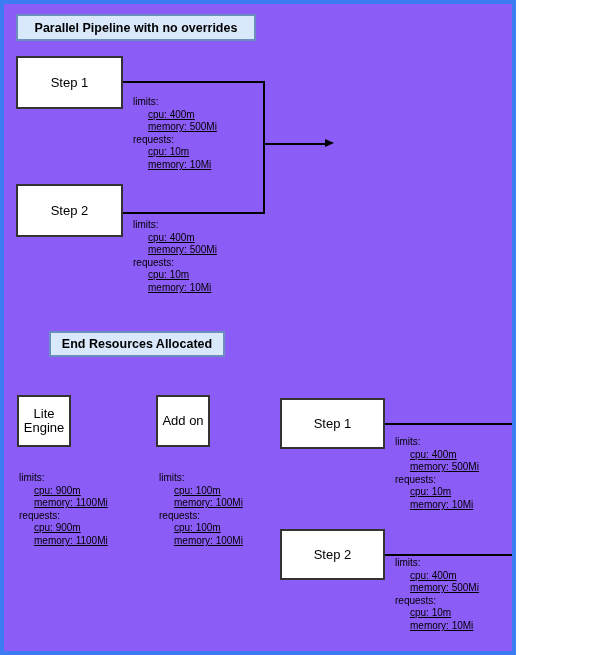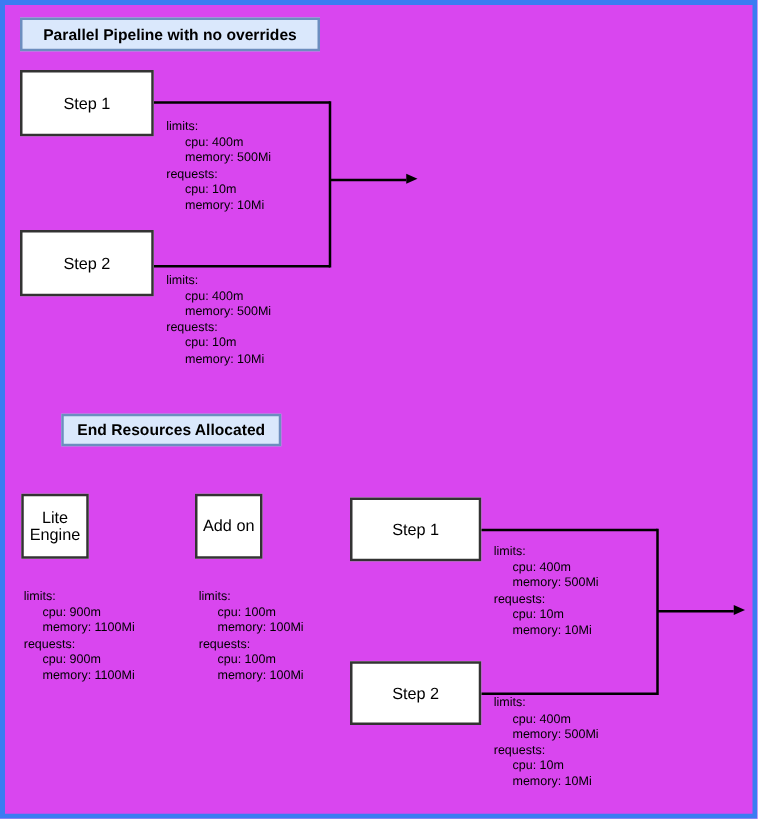--- a/index.html
+++ b/index.html
@@ -1,18 +1,18 @@
 <!DOCTYPE html>
 <html><head>
 <meta charset="utf-8">
 <style>
   html,body { margin:0; padding:0; background:#ffffff; }
   .canvas {
-    position:relative; width:606px; height:655px;
-    box-sizing:border-box; background:#d946ef;
+    position:relative; width:516px; height:655px;
+    box-sizing:border-box; background:#8b5cf6;
     border:4px solid #3b7cf2;
     font-family:"Liberation Sans", sans-serif;
     color:#000; overflow:hidden;
   }
   .title-box {
     position:absolute; box-sizing:border-box;
     background:#dae8fc; border:2px solid #6c8ebf;
     display:flex; align-items:center; justify-content:center;
     font-weight:bold; font-size:12.5px; white-space:nowrap; z-index:3;
   }
@@ -29,21 +29,21 @@
   .ah {
     position:absolute; width:0; height:0; z-index:1;
     border-top:4.5px solid transparent;
     border-bottom:4.5px solid transparent;
     border-left:9px solid #000000;
   }
   .res {
     position:absolute; font-size:10px; line-height:12.6px;
     white-space:nowrap; z-index:2;
   }
-  .rl.ind { padding-left:15px; }
+  .rl.ind { padding-left:15px;text-decoration:underline; }
 </style>
 </head>
 <body>
 
 <div class="canvas">
 
   <div class="title-box" style="left:12px; top:10px; width:240px; height:27px;">Parallel Pipeline with no overrides</div>
 
   <div class="node" style="left:12px; top:52px; width:107px; height:53px;">
     <span class="lbl">Step 1</span>

